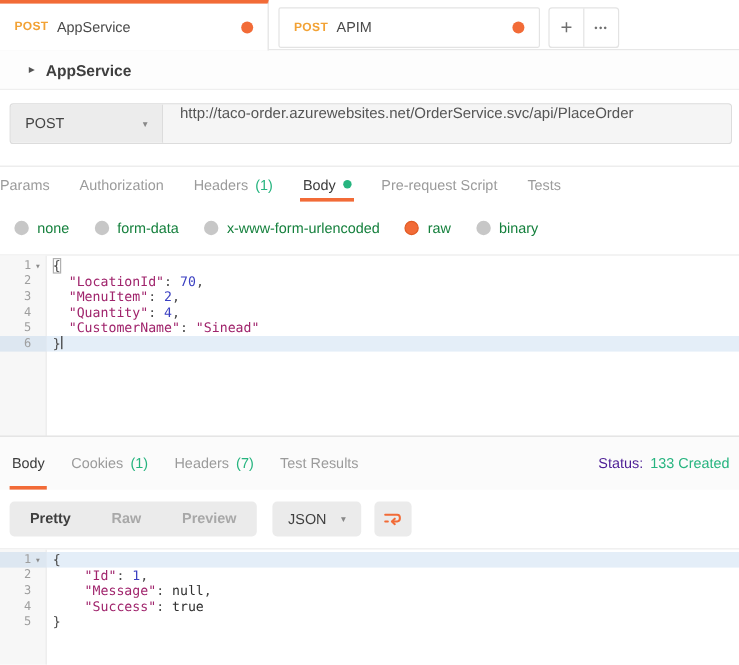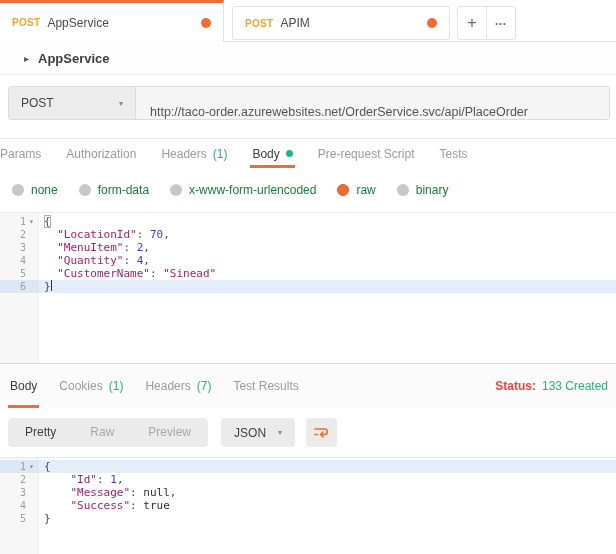--- a/index.html
+++ b/index.html
@@ -30,21 +30,21 @@
     border-bottom:1px solid #efefef;display:flex;align-items:center;padding-left:24px;gap:9px;box-sizing:border-box;}
   .disclosure{font-size:10px;color:#555;}
   .req-name{font-size:13px;font-weight:600;color:#3f3f3f;}
   
   .url-row{position:absolute;top:75px;left:0;right:0;height:50px;}
   .url-box{position:absolute;left:8px;right:6px;top:11px;height:32px;border:1px solid #dcdcdc;
     border-radius:3px;display:flex;overflow:hidden;}
   .method-select{width:102px;flex:none;background:#ececec;display:flex;align-items:center;
     justify-content:space-between;padding:0 12px;border-right:1px solid #dcdcdc;font-size:12px;color:#444;}
   .dd-caret{font-size:8px;color:#888;}
-  .url-field{flex:1;background:#f5f5f5;display:flex;align-items:flex-end;padding:0 14px;
+  .url-field{flex:1;background:#f5f5f5;display:flex;align-items:flex-start;padding:0 14px;
     font-size:12.5px;color:#555;white-space:nowrap;overflow:hidden;}
   
   .req-tabs{position:absolute;top:138px;left:0;right:0;height:30px;border-top:1px solid #e9e9e9;
     display:flex;align-items:stretch;gap:25px;box-sizing:border-box;}
   .rtab{display:flex;align-items:center;gap:6px;position:relative;font-size:12px;color:#9b9b9b;cursor:default;}
   .rtab.active{color:#3c3c3c;}
   .rtab.active::after{content:"";position:absolute;left:-2px;right:-2px;bottom:0;height:3px;background:#F26B37;}
   .rtab .count{color:#26B47F;}
   .rtab .gdot{width:7px;height:7px;border-radius:50%;background:#26B47F;}
   
@@ -74,27 +74,27 @@
   .t-kw{color:#2f2f2f;}
   .t-plain{color:#4a4a4a;}
   .t-match{outline:1px solid #b0b0b0;outline-offset:-1px;}
   .caret-cursor{display:inline-block;width:1px;height:11px;background:#333;vertical-align:-1px;}
   
   .h-divider{position:absolute;top:363px;left:0;right:0;height:1px;background:#d9d9d9;}
   
   .resp-tabs{position:absolute;top:364px;left:0;right:0;height:44px;background:#fbfbfb;
     display:flex;align-items:stretch;padding-left:10px;gap:22px;box-sizing:border-box;}
   .status-wrap{margin-left:auto;display:flex;align-items:center;gap:6px;padding-right:8px;font-size:12px;}
-  .status-label{color:#ef4444;font-weight:bold;}
+  .status-label{color:#4c1d95;}
   .status-value{color:#26B47F;}
   
   .resp-toolbar{position:absolute;top:408px;left:0;right:0;height:50px;border-bottom:1px solid #e7e7e7;
     display:flex;align-items:center;padding-left:8px;box-sizing:border-box;}
   .seg-group{display:flex;align-items:center;background:#ebebeb;border-radius:4px;height:29px;}
-  .seg{padding:0 17px;font-size:12px;color:#a8a8a8;line-height:29px;cursor:default;}
+  .seg{padding:0 17px;font-size:12px;color:#a8a8a8;line-height:29px;cursor:default;font-weight:bold;}
   .seg.active{color:#3f3f3f;}
   .json-dd{display:flex;align-items:center;gap:12px;background:#ebebeb;border-radius:4px;height:29px;
     padding:0 13px;font-size:12px;color:#3f3f3f;margin-left:13px;}
   .wrap-btn{width:31px;height:29px;background:#ebebeb;border-radius:4px;display:flex;
     align-items:center;justify-content:center;margin-left:11px;}
 </style>
 </head>
 <body>
 
 <div class="tabbar">

